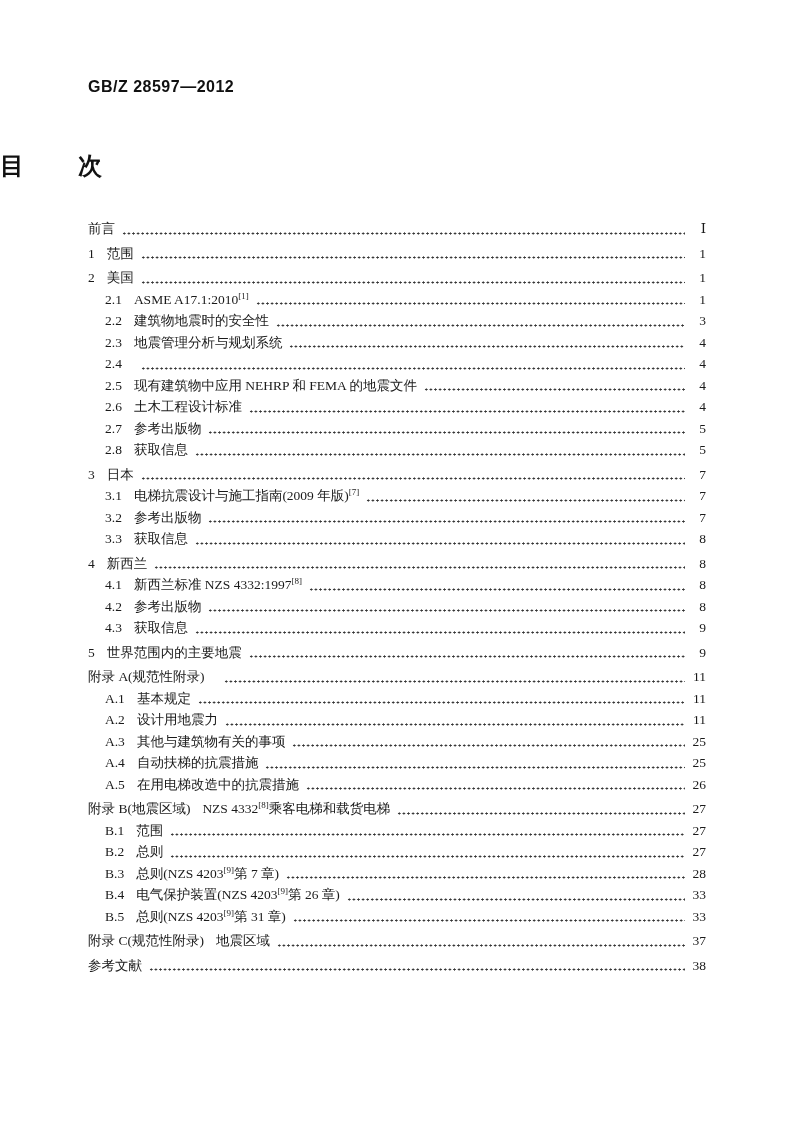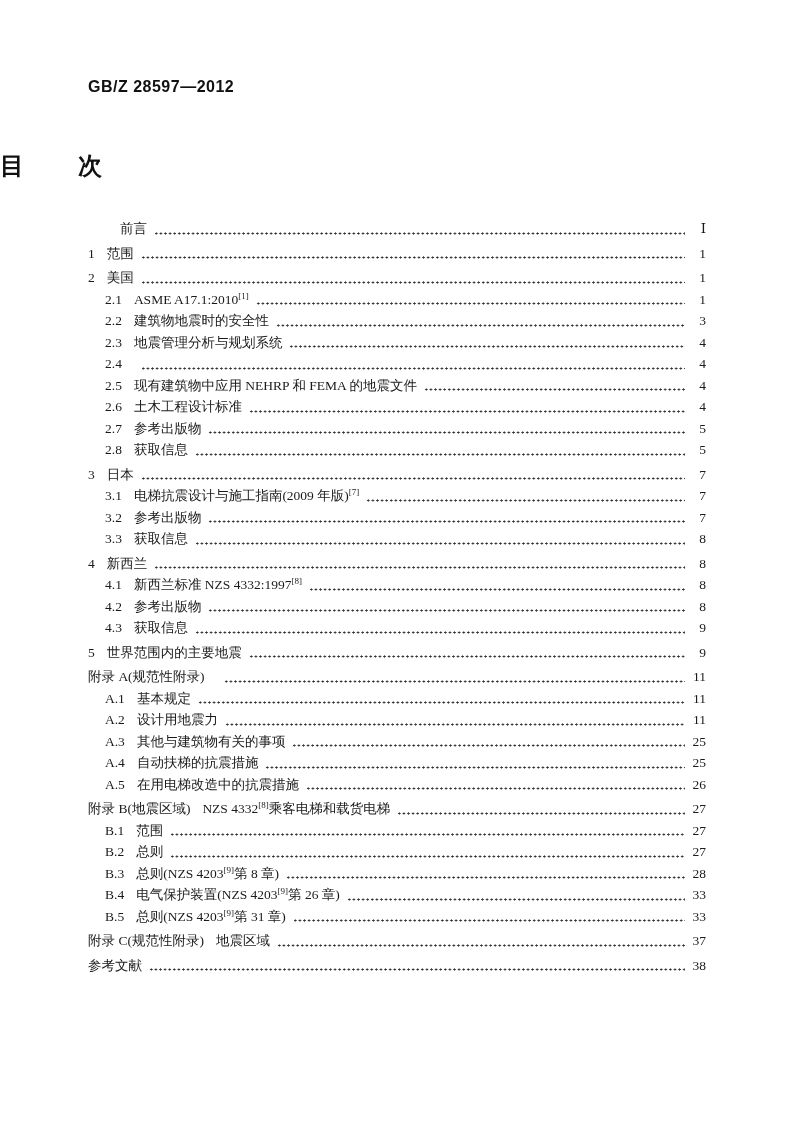--- a/index.html
+++ b/index.html
@@ -46,21 +46,21 @@
   }
   .toc-row {
     display: flex;
     align-items: baseline;
     height: 21.5px;
     font-size: 13.5px;
     line-height: 21.5px;
     white-space: nowrap;
   }
   .toc-row.lvl0 { margin-top: 3px; }
-  .toc-row.lvl0:first-child { margin-top: 0; margin-left: 32px; }
+  .toc-row.lvl0:first-child { margin-top: 0; }
   .toc-row.lvl1 { padding-left: 17px; }
   .toc-row .num {
     margin-right: 12px;
     flex: 0 0 auto;
   }
   .toc-row .label {
     flex: 0 0 auto;
   }
   .toc-row .label sup {
     font-size: 9px;
@@ -259,21 +259,21 @@
         <span class="page">27</span>
       </div>
       <div class="toc-row lvl1">
         <span class="num">B.2</span>
         <span class="label"><span>总则</span></span>
         <div class="leader"></div>
         <span class="page">27</span>
       </div>
       <div class="toc-row lvl1">
         <span class="num">B.3</span>
-        <span class="label"><span>总则(NZS 4203</span><sup>[9]</sup><span>第 8 章)</span></span>
+        <span class="label"><span>总则(NZS 4203</span><sup>[9]</sup><span>第 7 章)</span></span>
         <div class="leader"></div>
         <span class="page">28</span>
       </div>
       <div class="toc-row lvl1">
         <span class="num">B.4</span>
         <span class="label"><span>电气保护装置(NZS 4203</span><sup>[9]</sup><span>第 26 章)</span></span>
         <div class="leader"></div>
         <span class="page">33</span>
       </div>
       <div class="toc-row lvl1">

